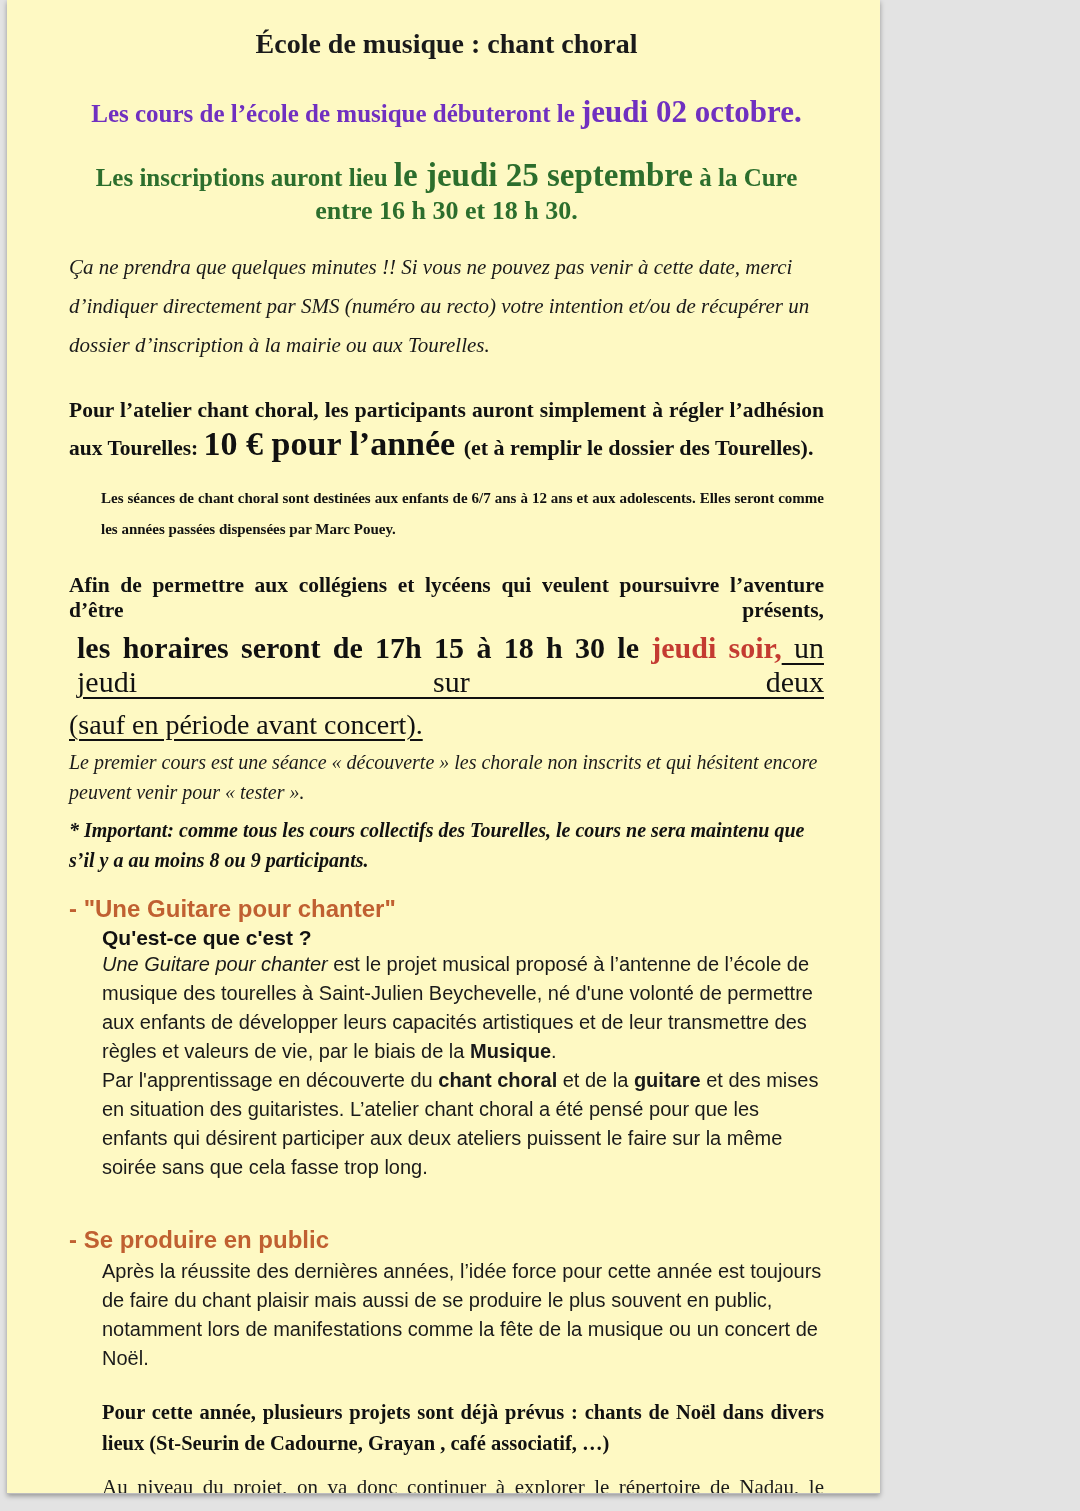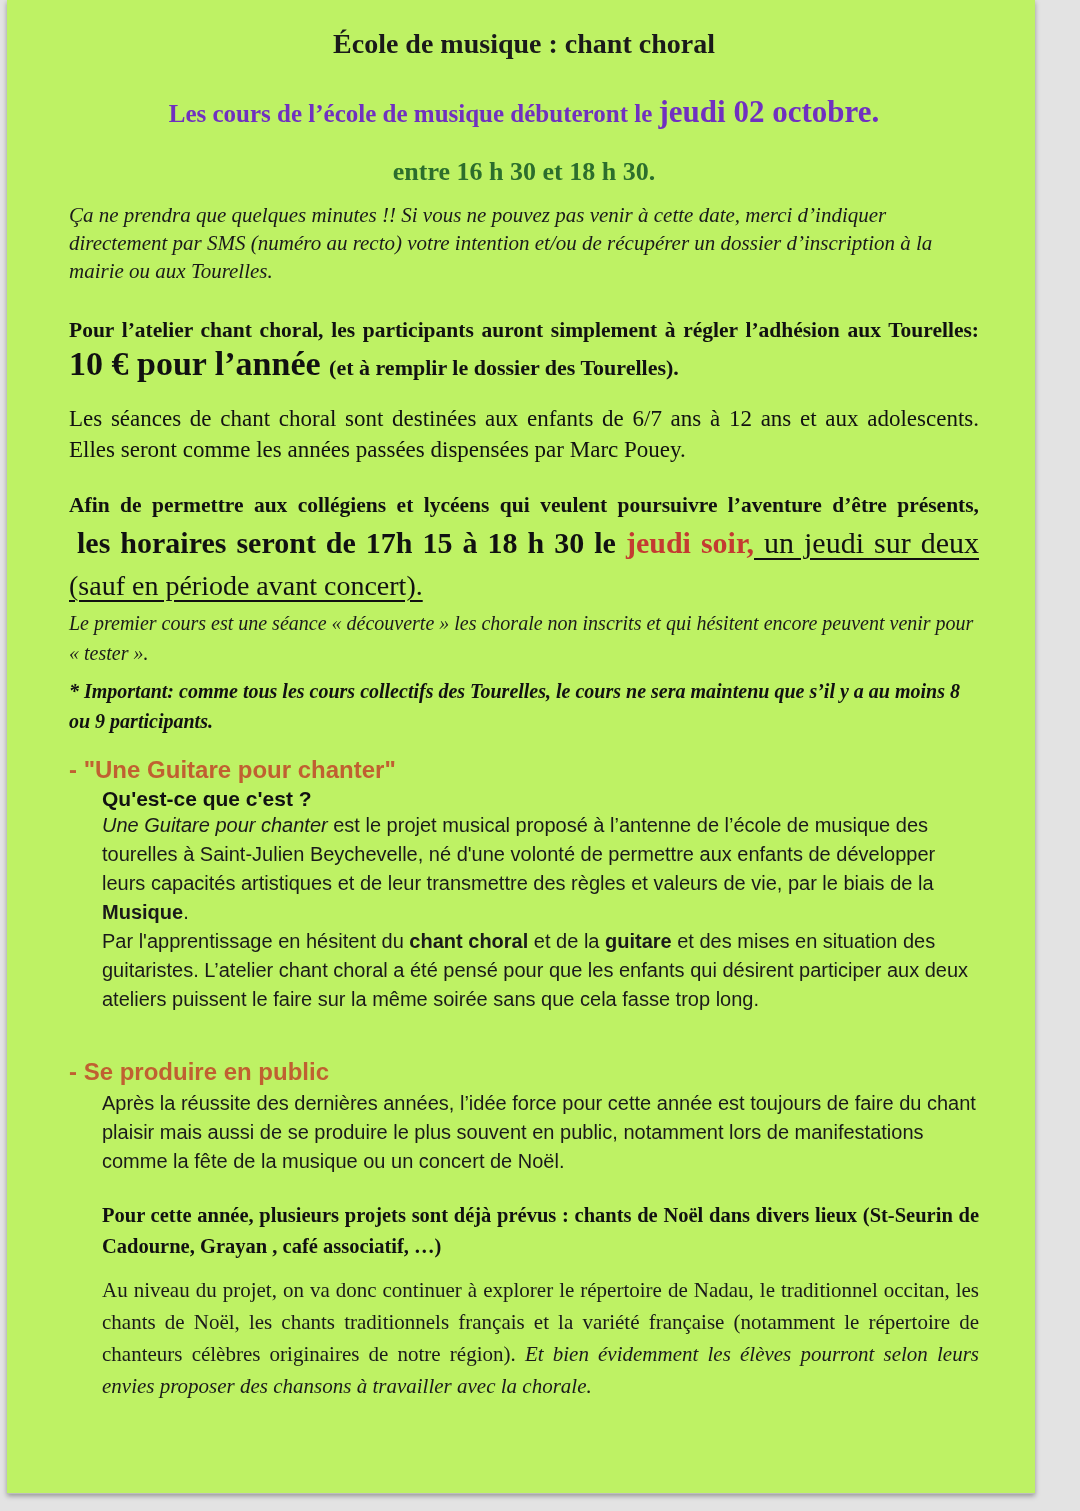--- a/index.html
+++ b/index.html
@@ -7,23 +7,23 @@
     padding: 0;
     background: #e3e3e3;
     width: 1080px;
     height: 1511px;
     overflow: hidden;
   }
   .sheet {
     position: absolute;
     left: 7px;
     top: 0;
-    width: 1028px;
+    width: 873px;
     height: 1493px;
-    background: #bef264;
+    background: #fef9c3;
     box-shadow: 0 2px 5px rgba(0,0,0,0.35);
     border-bottom: 1px solid #bdbdbd;
     overflow: hidden;
   }
   .content {
     padding: 28px 56px 0 62px;
   }
   .serif  { font-family: "Liberation Serif", "DejaVu Serif", serif; }
   .sans   { font-family: "Liberation Sans", "DejaVu Sans", sans-serif; }
 
@@ -50,43 +50,44 @@
     color: #2C6E2D;
     font-size: 25px;
     margin-top: 27px;
   }
   .announce-reg .emph { font-size: 33px; }
   .announce-reg .time-line { font-size: 26px; margin-top: 2px; }
 
   .sms-note {
     font-style: italic;
     font-size: 21px;
-    line-height: 28px;
-    color: #1a1a1a;
-    margin-top: 14px;
+    line-height: 39px;
+    color: #1a1a1a;
+    margin-top: 22px;
   }
 
   .fee-para {
     font-weight: bold;
     font-size: 21.5px;
     line-height: 34px;
     text-align: justify;
     margin-top: 28px;
     color: #111;
   }
   .fee-para .emph { font-size: 34px; }
   .fee-para .tail { font-size: 22px; }
 
   .sessions-para {
-    font-weight: normal;
-    font-size: 23px;
+    font-weight: bold;
+    font-size: 15px;
     line-height: 31px;
     text-align: justify;
     margin-top: 18px;
     color: #111;
+    margin-left: 32px;
   }
 
   .schedule-para { margin-top: 28px; color: #111; }
   .schedule-line1 {
     font-weight: bold;
     font-size: 21.5px;
     text-align: justify;
     text-align-last: justify;
   }
   .schedule-line2 {
@@ -187,20 +188,23 @@
 <div class="sheet">
   <div class="content">
 
     <div class="doc-title serif">École de musique : chant choral</div>
 
     <div class="announce-course serif">
       <span>Les cours de l’école de musique débuteront le </span><span class="emph">jeudi 02 octobre.</span>
     </div>
 
     <div class="announce-reg serif">
+      <div>
+        <span>Les inscriptions auront lieu </span><span class="emph">le jeudi 25 septembre</span><span> à la Cure</span>
+      </div>
       <div class="time-line">entre 16 h 30 et 18 h 30.</div>
     </div>
 
     <div class="sms-note serif">Ça ne prendra que quelques minutes !! Si vous ne pouvez pas venir à cette date, merci d’indiquer directement par SMS (numéro au recto) votre intention et/ou de récupérer un dossier d’inscription à la mairie ou aux Tourelles.</div>
 
     <div class="fee-para serif">
       <span>Pour l’atelier chant choral, les participants auront simplement à régler l’adhésion aux Tourelles: </span><span class="emph">10 € pour l’année </span><span class="tail">(et à remplir le dossier des Tourelles).</span>
     </div>
 
     <div class="sessions-para serif">Les séances de chant choral sont destinées aux enfants de 6/7 ans à 12 ans et aux adolescents. Elles seront comme les années passées dispensées par Marc Pouey.</div>
@@ -218,21 +222,21 @@
 
 
     <div class="sub-orange sans">- "Une Guitare pour chanter"</div>
 
     <div class="indent">
       <div class="q-heading sans">Qu'est-ce que c'est ?</div>
       <div class="sans-body sans">
         <span class="ital">Une Guitare  pour chanter</span><span> est le projet musical proposé à l’antenne de l’école de musique des tourelles à Saint-Julien Beychevelle, né d'une volonté de permettre aux enfants de développer leurs capacités artistiques et de leur transmettre des règles et valeurs de vie, par le biais de la </span><span class="bold">Musique</span><span>.</span>
       </div>
       <div class="sans-body sans">
-        <span>Par l'apprentissage en hésitent du </span><span class="bold">chant choral</span><span> et de la </span><span class="bold">guitare</span><span> et des mises en situation des guitaristes. L’atelier chant choral a été pensé pour que les enfants qui désirent participer aux deux ateliers puissent le faire sur la même soirée sans que cela fasse trop long.</span>
+        <span>Par l'apprentissage en découverte du </span><span class="bold">chant choral</span><span> et de la </span><span class="bold">guitare</span><span> et des mises en situation des guitaristes. L’atelier chant choral a été pensé pour que les enfants qui désirent participer aux deux ateliers puissent le faire sur la même soirée sans que cela fasse trop long.</span>
       </div>
     </div>
 
     <div class="sub-orange public-heading sans">- Se produire en public</div>
 
     <div class="indent">
       <div class="sans-body sans" style="margin-top:3px;">Après la réussite des dernières années, l’idée force pour cette année est toujours de faire du chant plaisir mais aussi de se produire le plus souvent en public, notamment lors de  manifestations comme la fête de la musique  ou un concert de Noël.</div>
       <div class="planned-para">Pour cette année, plusieurs projets sont déjà prévus : chants de Noël dans divers lieux (St-Seurin de Cadourne, Grayan , café associatif, …)</div>
       <div class="repertoire-para">
         <span>Au niveau du projet, on va donc continuer à explorer le répertoire de Nadau, le traditionnel occitan, les chants de Noël, les chants traditionnels français et la variété française (notamment le répertoire de chanteurs célèbres originaires de notre région). </span><span class="ital">Et bien évidemment les élèves pourront selon leurs envies proposer des chansons à travailler avec la chorale.</span>

